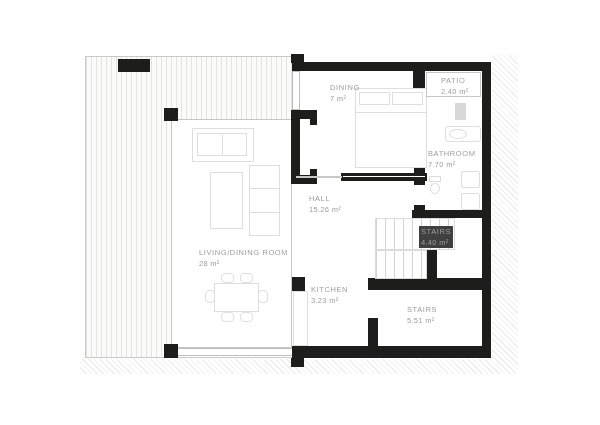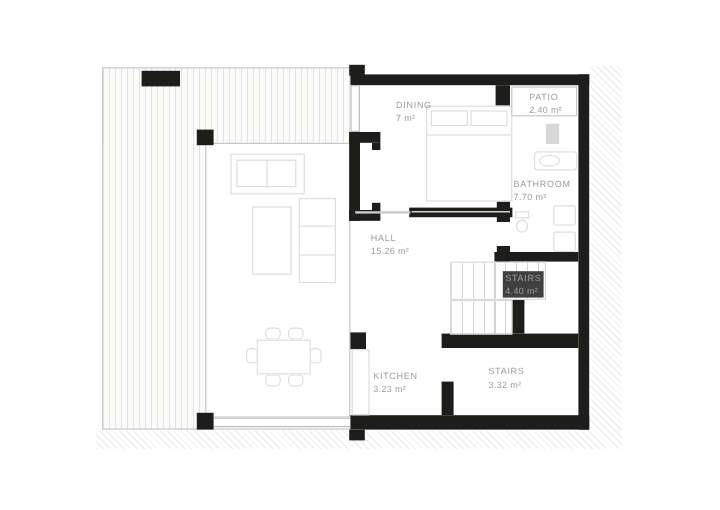--- a/index.html
+++ b/index.html
@@ -100,20 +100,24 @@
 
   <div class="f" style="left:445px;top:126px;width:36px;height:16px;border-radius:3px;"></div>
   <div class="f" style="left:449px;top:129px;width:18px;height:10px;border-radius:50%;"></div>
   <div class="f" style="left:461px;top:171px;width:19px;height:17px;border-radius:2px;"></div>
   <div class="f" style="left:461px;top:193px;width:19px;height:17px;border-radius:2px;"></div>
   <div class="f" style="left:429px;top:176px;width:12px;height:6px;"></div>
   <div class="f" style="left:430px;top:183px;width:10px;height:11px;border-radius:50%;"></div>
 
   <div class="f" style="left:293px;top:291px;width:15px;height:55px;"></div>
 
+  <div class="room-label" style="left:199px;top:247px;">
+    <div class="name">LIVING/DINING ROOM</div>
+    <div class="area">28 m²</div>
+  </div>
 
   <div class="room-label" style="left:330px;top:82px;">
     <div class="name">DINING</div>
     <div class="area">7 m²</div>
   </div>
 
   <div class="room-label" style="left:441px;top:75px;">
     <div class="name">PATIO</div>
     <div class="area">2.40 m²</div>
   </div>
@@ -126,23 +130,23 @@
   <div class="room-label" style="left:309px;top:193px;">
     <div class="name">HALL</div>
     <div class="area">15.26 m²</div>
   </div>
 
   <div class="room-label bg-white" style="left:419px;top:226px;">
     <div class="name">STAIRS</div>
     <div class="area">4.40 m²</div>
   </div>
 
-  <div class="room-label" style="left:311px;top:308px;">
+  <div class="room-label" style="left:311px;top:284px;">
     <div class="name">KITCHEN</div>
     <div class="area">3.23 m²</div>
   </div>
 
   <div class="room-label" style="left:407px;top:304px;">
     <div class="name">STAIRS</div>
-    <div class="area">3.32 m²</div>
+    <div class="area">5.51 m²</div>
   </div>
 
 </div>
 
 </body></html>

